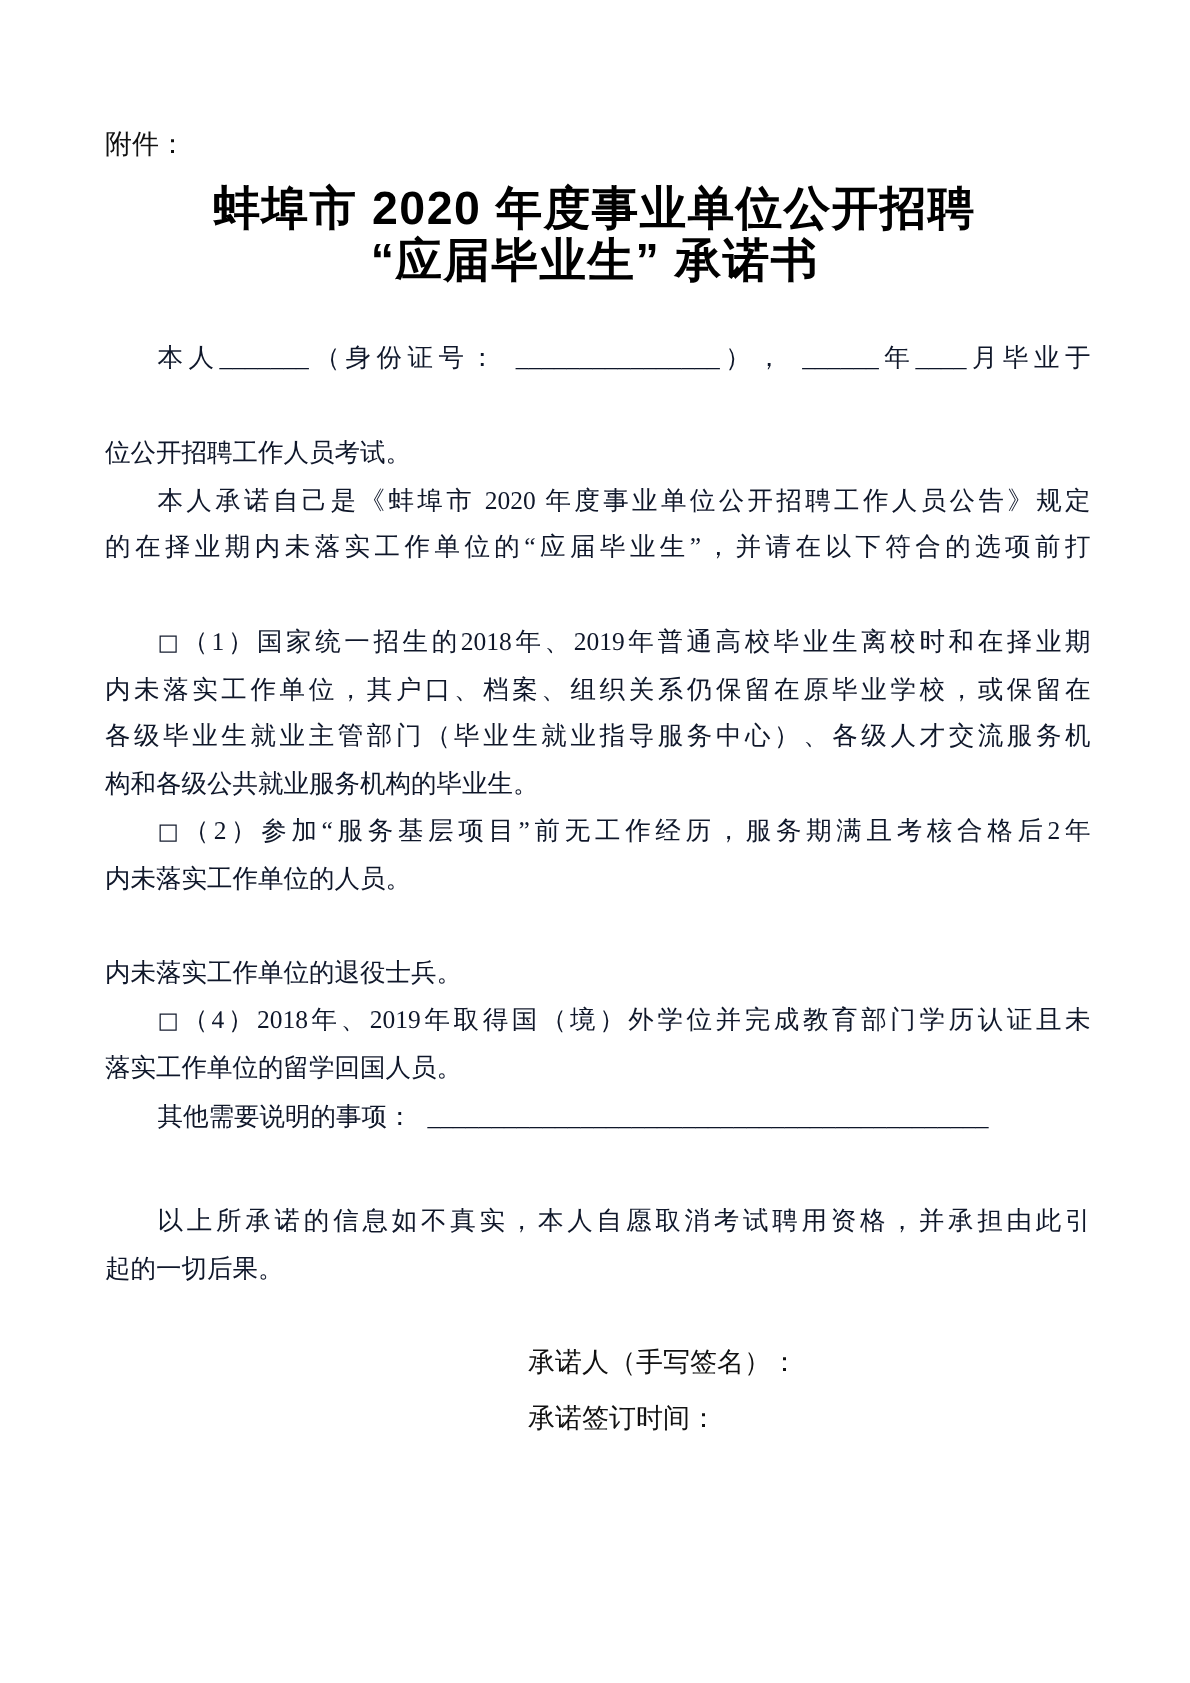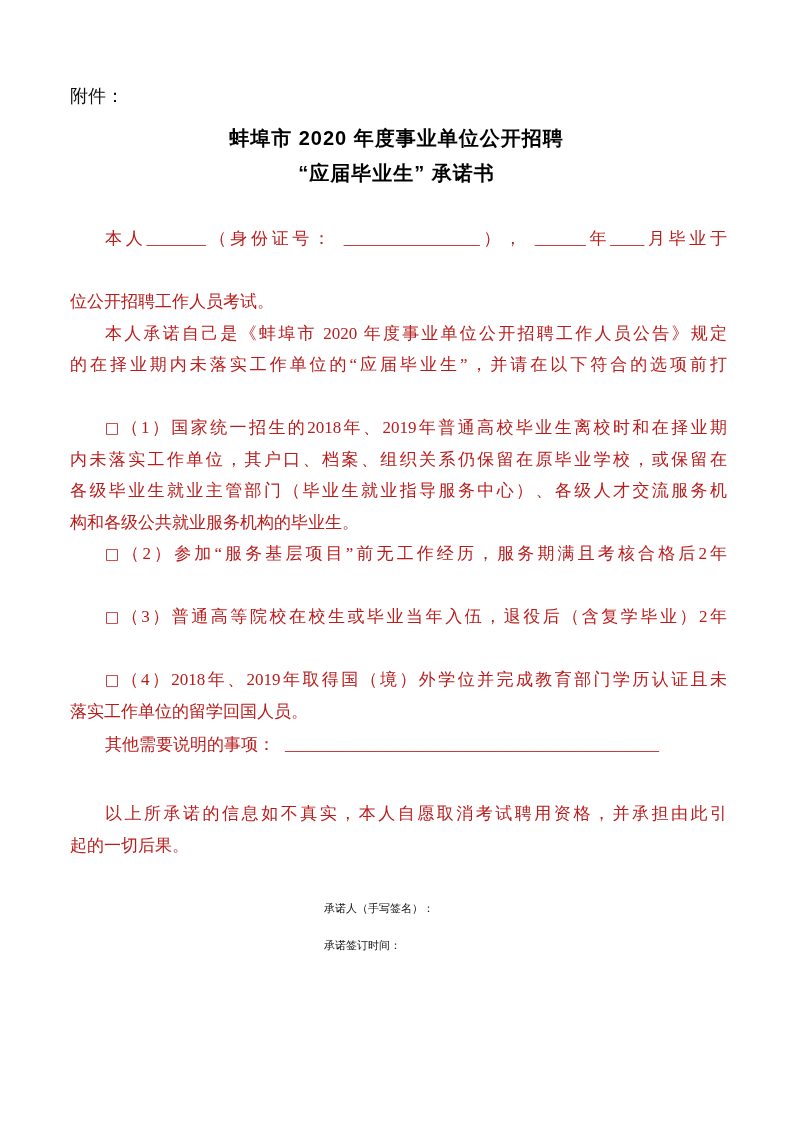--- a/index.html
+++ b/index.html
@@ -16,21 +16,21 @@
     font-family: "Liberation Serif", "DejaVu Serif", serif;
     color: #111111;
     text-decoration: underline;
   }
   .line {
     position: absolute;
     left: 70px;
     width: 657px;
     font-size: 17px;
     line-height: 31px;
-    color: #b91c1c;
+    color: #0f172a;
   }
   .ind {
     padding-left: 35px;
     width: 622px;
   }
   
   .just {
     text-align: justify;
     text-align-last: justify;
   }
@@ -47,29 +47,29 @@
     font-size: 18px;
     line-height: 31px;
   }
   .title-line {
     position: absolute;
     left: 0;
     width: 793px;
     text-align: center;
     font-family: "Liberation Sans", "DejaVu Sans", sans-serif;
     font-weight: 700;
-    font-size: 20px;
+    font-size: 31px;
     line-height: 35px;
     color: #000000;
     letter-spacing: 1px;
   }
   .sig-line {
     position: absolute;
-    left: 324px;
-    font-size: 11px;
+    left: 352px;
+    font-size: 18px;
     line-height: 31px;
   }
   .checkbox {
     display: inline-block;
     font-family: "DejaVu Sans", sans-serif;
     font-size: 15px;
   }
 </style>
 </head>
 <body>
@@ -92,24 +92,23 @@
   <div class="line ind just" style="top:412px">
     <span class="checkbox">□</span><span>（1）国家统一招生的2018年、2019年普通高校毕业生离校时和在择业期</span>
   </div>
   <div class="line just" style="top:444px">内未落实工作单位，其户口、档案、组织关系仍保留在原毕业学校，或保留在</div>
   <div class="line just" style="top:475px">各级毕业生就业主管部门（毕业生就业指导服务中心）、各级人才交流服务机</div>
   <div class="line" style="top:507px">构和各级公共就业服务机构的毕业生。</div>
 
   <div class="line ind just" style="top:538px">
     <span class="checkbox">□</span><span>（2）参加“服务基层项目”前无工作经历，服务期满且考核合格后2年</span>
   </div>
+  <div class="line" style="top:570px">内未落实工作单位的人员。</div>
 
-  <div class="line ind just" style="top:601px">
-    <span class="checkbox">□</span><span>（3）普通高等院校在校生或毕业当年入伍，退役后（含复学毕业）2年</span>
-  </div>
+  <div class="line" style="top:633px">内未落实工作单位的退役士兵。</div>
 
   <div class="line ind just" style="top:664px">
     <span class="checkbox">□</span><span>（4）2018年、2019年取得国（境）外学位并完成教育部门学历认证且未</span>
   </div>
   <div class="line" style="top:696px">落实工作单位的留学回国人员。</div>
 
   <div class="line ind just" style="top:798px">以上所承诺的信息如不真实，本人自愿取消考试聘用资格，并承担由此引</div>
 
   <div class="line ind" style="top:729px">
     <span>其他需要说明的事项：</span><span class="blank gap-l">____________________________________________</span>

